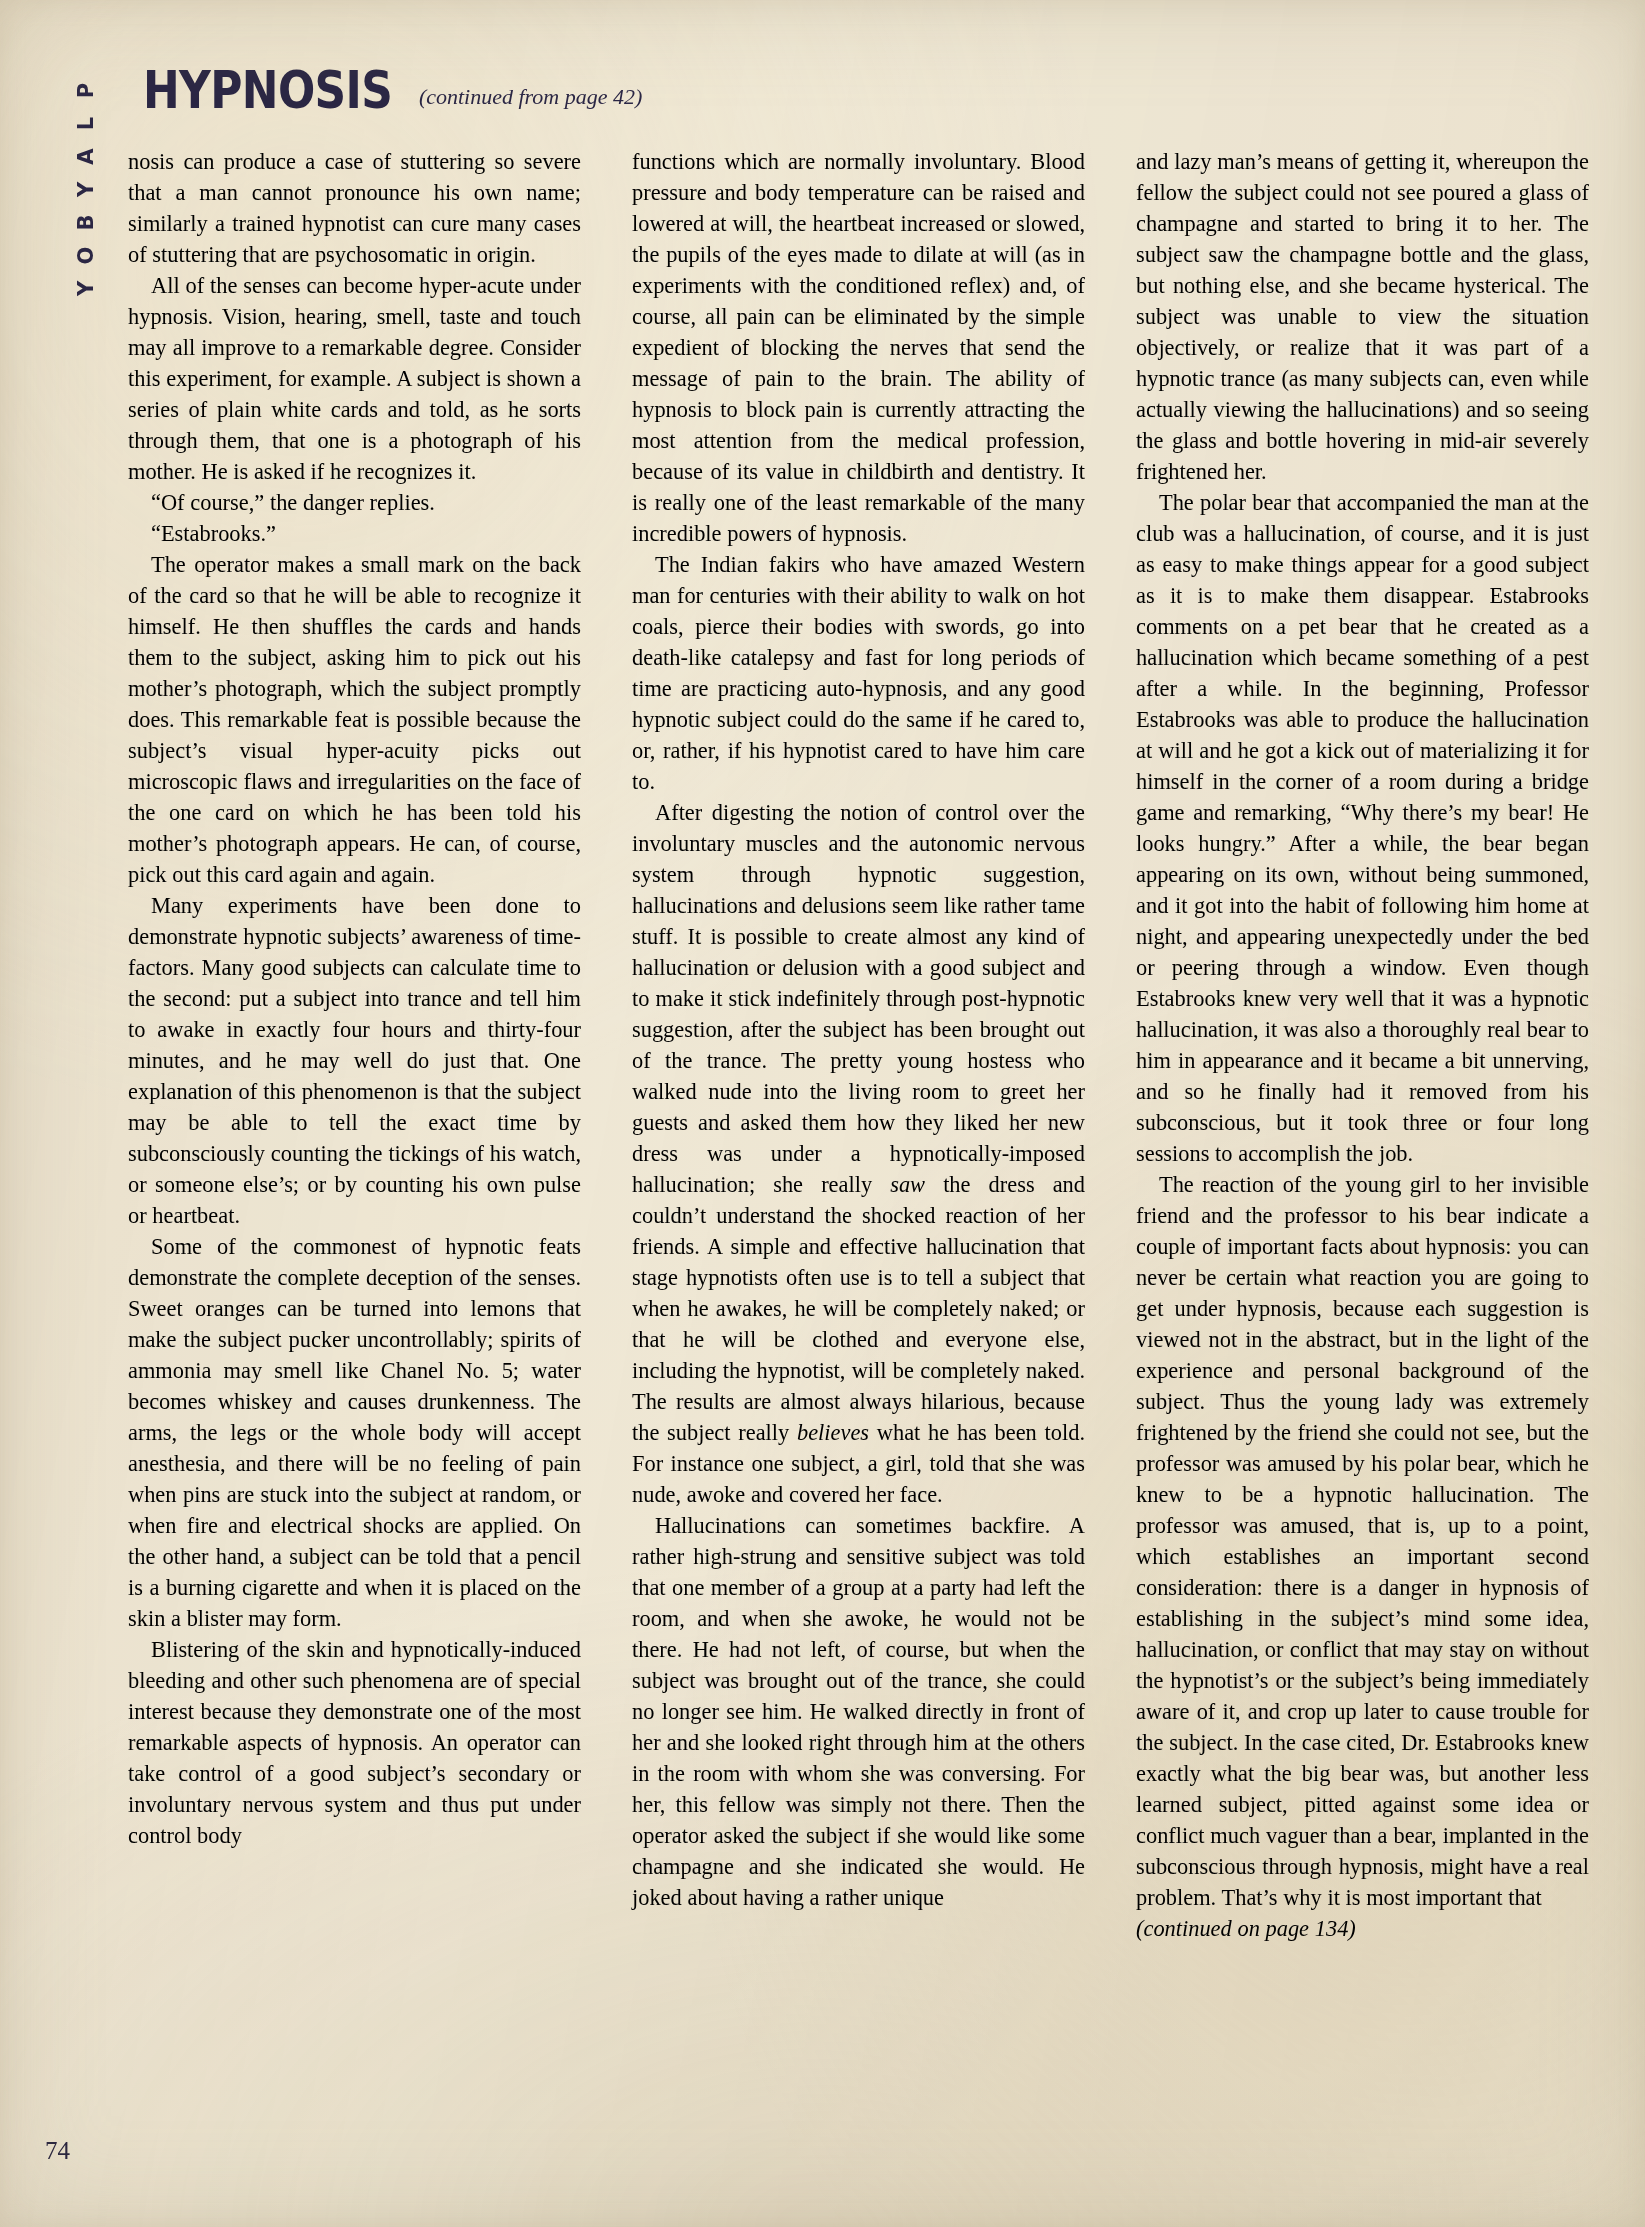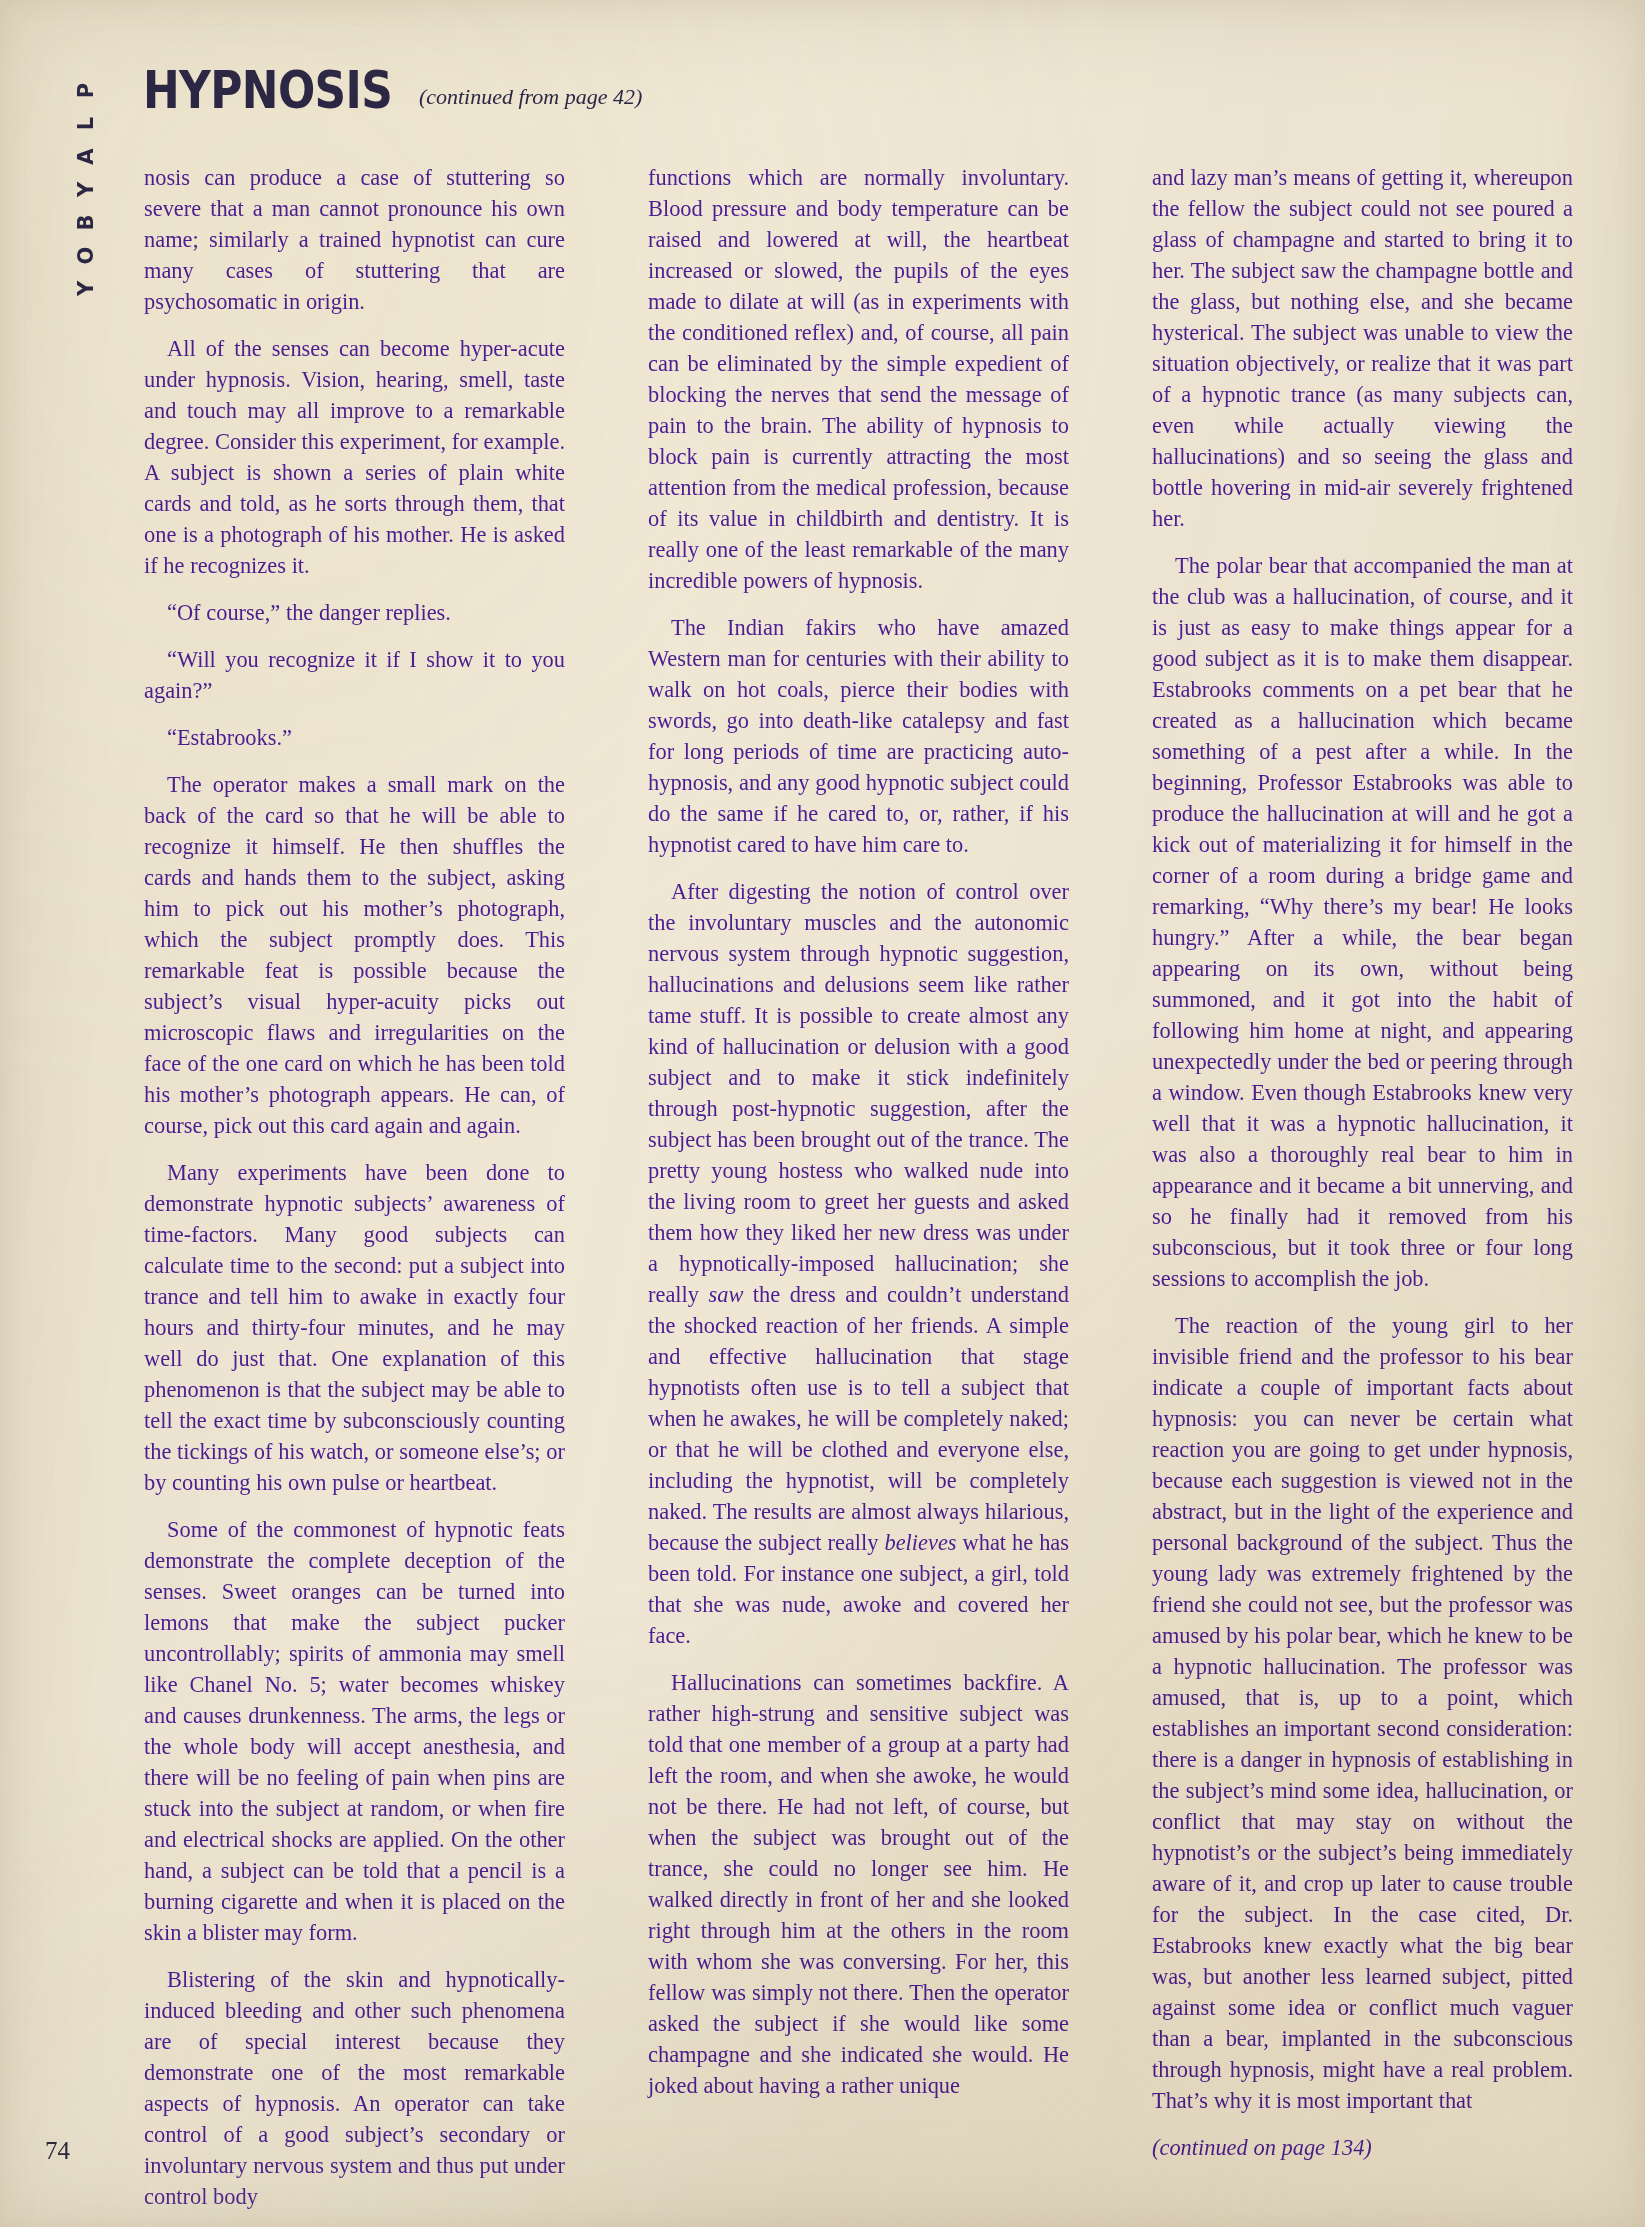--- a/index.html
+++ b/index.html
@@ -106,27 +106,27 @@
     top: 146px;
     width: 1459px;
     display: flex;
     gap: 51px;
   }
   .col {
     width: 453px;
     flex: 0 0 453px;
   }
   .col p {
-    margin: 16px;
+    margin: 0;
     font-size: 22.4px;
     line-height: 31px;
     text-align: justify;
     text-justify: inter-word;
     text-indent: 23px;
-    color: #4c1d95;
+    color: #000000;
     hyphens: none;
     word-spacing: 0.1px;
   }
   .col p.noindent { text-indent: 0; }
   .col p em { font-style: italic; }
 
   
   .folio {
     position: absolute;
     left: 45px;
@@ -163,21 +163,20 @@
   <div class="masthead">
     <div class="article-title">HYPNOSIS</div>
     <div class="continued-from">(continued from page 42)</div>
   </div>
 
   <div class="columns">
     <div class="col">
         <p class="noindent">nosis can produce a case of stuttering so severe that a man cannot pronounce his own name; similarly a trained hypnotist can cure many cases of stuttering that are psychosomatic in origin.</p>
         <p>All of the senses can become hyper-acute under hypnosis. Vision, hearing, smell, taste and touch may all improve to a remarkable degree. Consider this experiment, for example. A subject is shown a series of plain white cards and told, as he sorts through them, that one is a photograph of his mother. He is asked if he recognizes it.</p>
         <p>“Of course,” the danger replies.</p>
-        <p>“Will you recognize it if I show it to you again?”</p>
         <p>“Estabrooks.”</p>
         <p>The operator makes a small mark on the back of the card so that he will be able to recognize it himself. He then shuffles the cards and hands them to the subject, asking him to pick out his mother’s photograph, which the subject promptly does. This remarkable feat is possible because the subject’s visual hyper-acuity picks out microscopic flaws and irregularities on the face of the one card on which he has been told his mother’s photograph appears. He can, of course, pick out this card again and again.</p>
         <p>Many experiments have been done to demonstrate hypnotic subjects’ awareness of time-factors. Many good subjects can calculate time to the second: put a subject into trance and tell him to awake in exactly four hours and thirty-four minutes, and he may well do just that. One explanation of this phenomenon is that the subject may be able to tell the exact time by subconsciously counting the tickings of his watch, or someone else’s; or by counting his own pulse or heartbeat.</p>
         <p>Some of the commonest of hypnotic feats demonstrate the complete deception of the senses. Sweet oranges can be turned into lemons that make the subject pucker uncontrollably; spirits of ammonia may smell like Chanel No. 5; water becomes whiskey and causes drunkenness. The arms, the legs or the whole body will accept anesthesia, and there will be no feeling of pain when pins are stuck into the subject at random, or when fire and electrical shocks are applied. On the other hand, a subject can be told that a pencil is a burning cigarette and when it is placed on the skin a blister may form.</p>
         <p>Blistering of the skin and hypnotically-induced bleeding and other such phenomena are of special interest because they demonstrate one of the most remarkable aspects of hypnosis. An operator can take control of a good subject’s secondary or involuntary nervous system and thus put under control body</p>
       </div>
     <div class="col">
         <p class="noindent">functions which are normally involuntary. Blood pressure and body temperature can be raised and lowered at will, the heartbeat increased or slowed, the pupils of the eyes made to dilate at will (as in experiments with the conditioned reflex) and, of course, all pain can be eliminated by the simple expedient of blocking the nerves that send the message of pain to the brain. The ability of hypnosis to block pain is currently attracting the most attention from the medical profession, because of its value in childbirth and dentistry. It is really one of the least remarkable of the many incredible powers of hypnosis.</p>
         <p>The Indian fakirs who have amazed Western man for centuries with their ability to walk on hot coals, pierce their bodies with swords, go into death-like catalepsy and fast for long periods of time are practicing auto-hypnosis, and any good hypnotic subject could do the same if he cared to, or, rather, if his hypnotist cared to have him care to.</p>
         <p>After digesting the notion of control over the involuntary muscles and the autonomic nervous system through hypnotic suggestion, hallucinations and delusions seem like rather tame stuff. It is possible to create almost any kind of hallucination or delusion with a good subject and to make it stick indefinitely through post-hypnotic suggestion, after the subject has been brought out of the trance. The pretty young hostess who walked nude into the living room to greet her guests and asked them how they liked her new dress was under a hypnotically-imposed hallucination; she really <em>saw</em> the dress and couldn’t understand the shocked reaction of her friends. A simple and effective hallucination that stage hypnotists often use is to tell a subject that when he awakes, he will be completely naked; or that he will be clothed and everyone else, including the hypnotist, will be completely naked. The results are almost always hilarious, because the subject really <em>believes</em> what he has been told. For instance one subject, a girl, told that she was nude, awoke and covered her face.</p>

